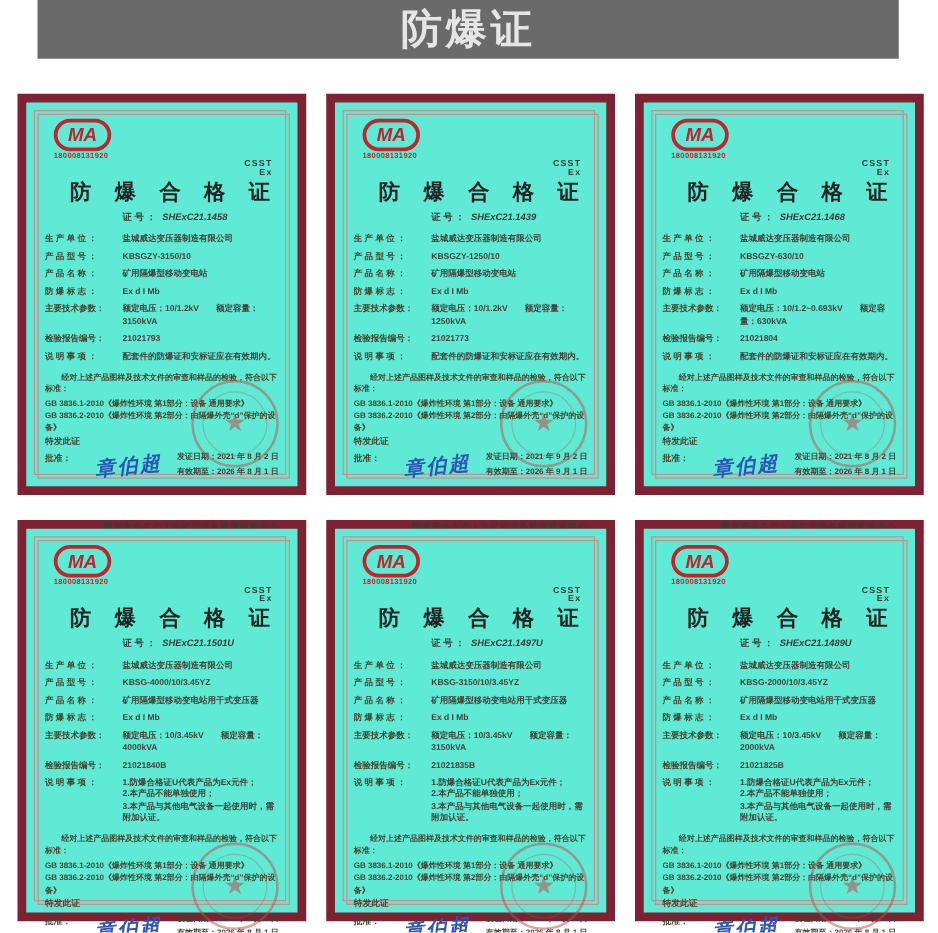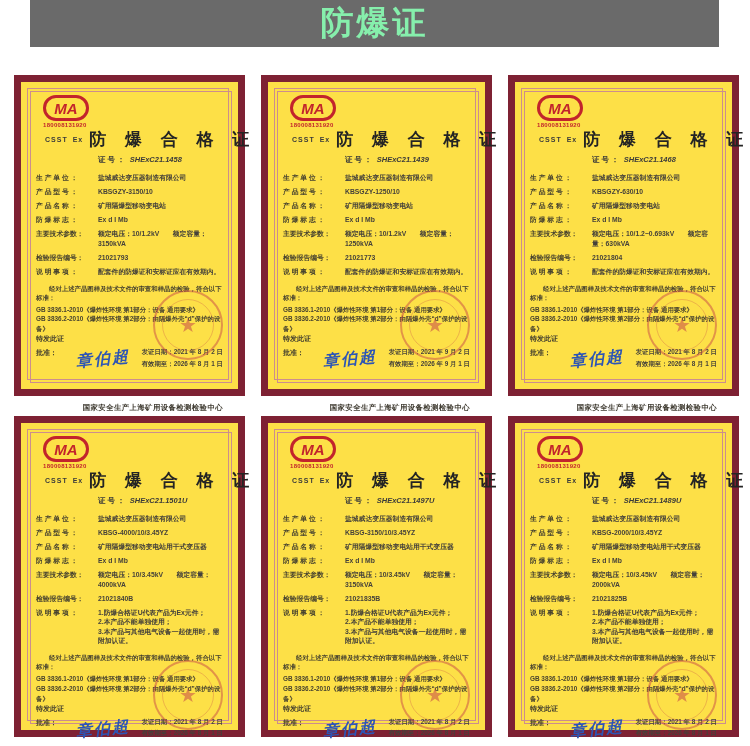--- a/index.html
+++ b/index.html
@@ -1,35 +1,35 @@
 <!DOCTYPE html>
 <html><head>
 <meta charset="utf-8">
 <style>
   * { margin:0; padding:0; box-sizing:border-box; }
   html,body { width:750px; height:746px; background:#ffffff; font-family:"Liberation Sans", sans-serif; overflow:hidden; }
 
   .banner { margin:0 31px 0 30px; height:47px; background:#6a6a6a; display:flex; align-items:center; justify-content:center; }
-  .banner-title { color:#86efac; font-size:33px; font-weight:bold; letter-spacing:3px; }
+  .banner-title { color:#e5e5e5; font-size:33px; font-weight:bold; letter-spacing:3px; }
 
   .grid { display:flex; flex-wrap:wrap; column-gap:16px; row-gap:20px; padding:28px 0 0 14px; }
 
   .cert { width:231px; height:321px; background:#7e2133; padding:7px; }
-  .paper { position:relative; width:100%; height:100%; background:#fde047; }
+  .paper { position:relative; width:100%; height:100%; background:#5eead4; }
   .frame { position:absolute; border:1px solid #cc8d8d; pointer-events:none; }
   .f1 { inset:6px 9px 9px 6px; }
   .f2 { inset:9px 6px 6px 9px; }
   .content { position:absolute; inset:0; padding:13px 15px 10px 15px; display:flex; flex-direction:column; }
 
   .logo-block { margin-left:7px; width:70px; }
   .ma-box { width:46px; height:26px; border:3px solid #c2242c; border-radius:13px; display:flex; align-items:center; justify-content:center; background:transparent; }
   .ma-text { color:#c2242c; font-weight:bold; font-style:italic; font-size:15px; line-height:1; }
   .ma-code { color:#c2242c; font-size:6px; font-weight:bold; margin-top:1px; letter-spacing:0.3px; white-space:nowrap; }
 
-  .title-row { display:flex; align-items:center; margin:0 0 0 9px; white-space:nowrap; }
+  .title-row { display:flex; align-items:flex-end; margin:0 0 0 9px; white-space:nowrap;flex-direction:column; }
   .csst, .exm { font-size:7px; font-weight:bold; color:#3a3a3a; margin-right:5px; letter-spacing:1px; }
   .big-title { font-size:17px; font-weight:bold; color:#242424; letter-spacing:7px; margin-left:1px; }
 
   .certno-row { margin:4px 0 8px 62px; font-size:7.5px; font-weight:bold; color:#3a3a3a; white-space:nowrap; }
   .certno-value { margin-left:3px;font-style:italic; }
 
   .field { display:flex; font-size:6.8px; line-height:1.4; margin-bottom:4.5px; }
   .flabel { flex:0 0 62px; font-weight:bold; color:#48432f; white-space:nowrap; }
   .fvalue { font-weight:bold; color:#45413a; }
   .notes-col { display:flex; flex-direction:column; }

